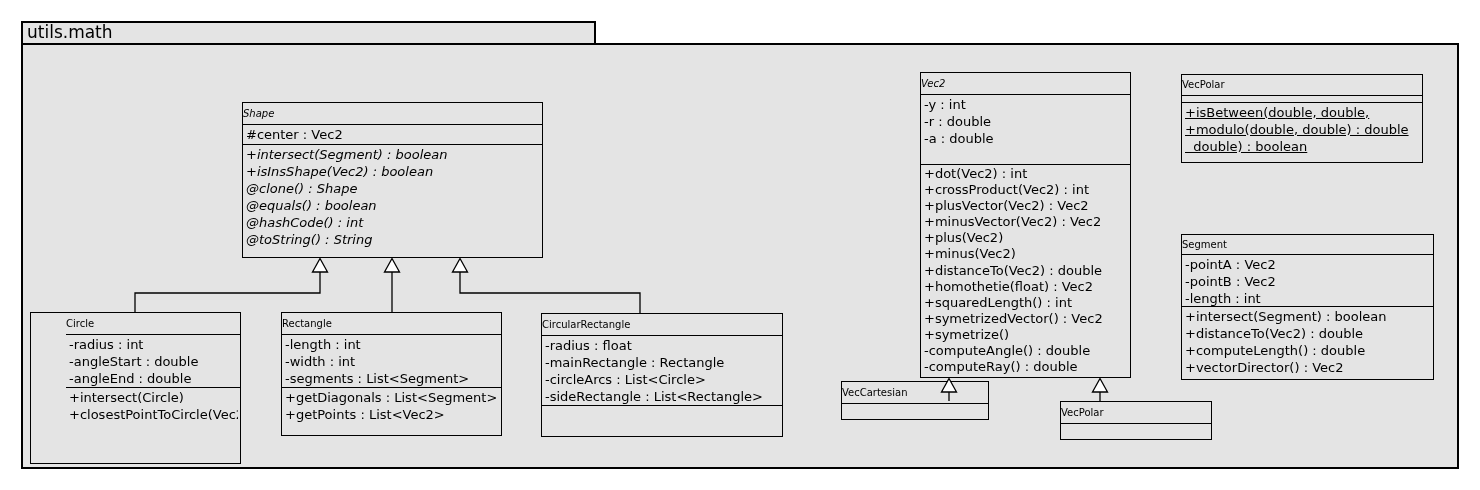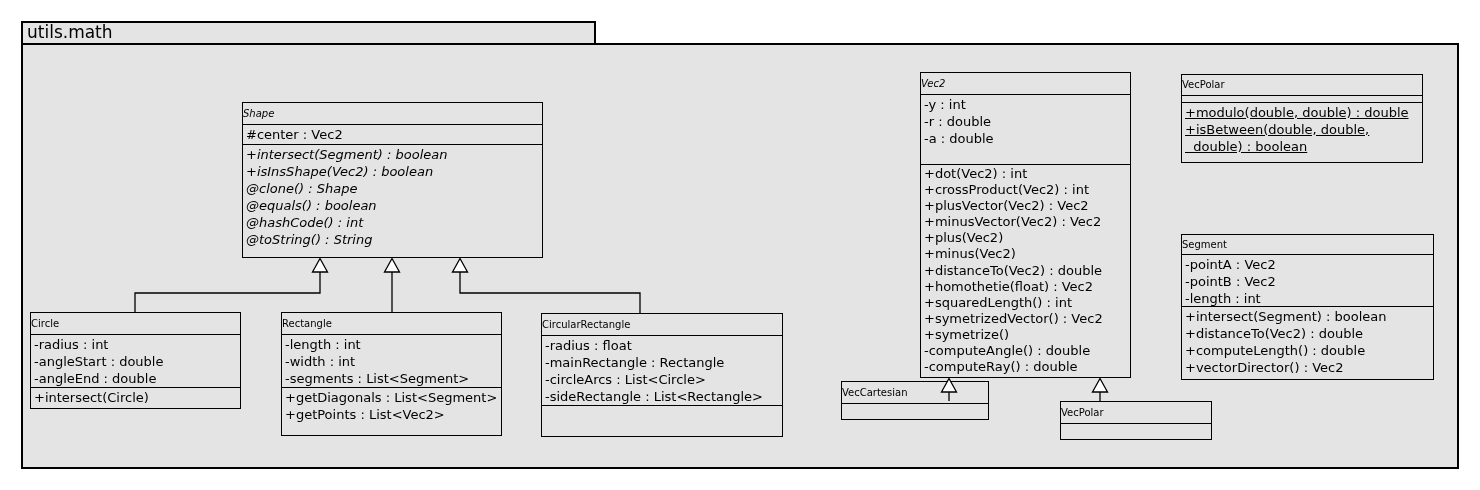--- a/index.html
+++ b/index.html
@@ -44,21 +44,21 @@
     <div class="sec grow italic-lines">
         <div class="line">+intersect(Segment) : boolean</div>
         <div class="line">+isInsShape(Vec2) : boolean</div>
         <div class="line">@clone() : Shape</div>
         <div class="line">@equals() : boolean</div>
         <div class="line">@hashCode() : int</div>
         <div class="line">@toString() : String</div>
       </div>
   </div>
 
-  <div class="cls" style="left:30px;top:312px;width:211px;height:97px;">
+  <div class="cls" style="left:30px;top:312px;width:211px;height:152px;padding-left:35px;">
     <div class="title">Circle</div>
     <div class="sec" style="height:53px;">
         <div class="line">-radius : int</div>
         <div class="line">-angleStart : double</div>
         <div class="line">-angleEnd : double</div>
       </div>
     <div class="sec grow">
         <div class="line">+intersect(Circle)</div>
         <div class="line">+closestPointToCircle(Vec2)</div>
       </div>
@@ -109,22 +109,22 @@
         <div class="line">+symetrize()</div>
         <div class="line">-computeAngle() : double</div>
         <div class="line">-computeRay() : double</div>
       </div>
   </div>
 
   <div class="cls" style="left:1181px;top:74px;width:242px;height:89px;">
     <div class="title" style="height:20px;line-height:20px;">VecPolar</div>
     <div class="sec" style="height:7px;padding:0;"></div>
     <div class="sec grow underline-lines">
+        <div class="line">+isBetween(double, double,</div>
         <div class="line">+modulo(double, double) : double</div>
-        <div class="line">+isBetween(double, double,</div>
         <div class="line">  double) : boolean</div>
       </div>
   </div>
 
   <div class="cls" style="left:1181px;top:234px;width:253px;height:146px;">
     <div class="title" style="height:19px;line-height:19px;">Segment</div>
     <div class="sec" style="height:52px;">
         <div class="line">-pointA : Vec2</div>
         <div class="line">-pointB : Vec2</div>
         <div class="line">-length : int</div>

